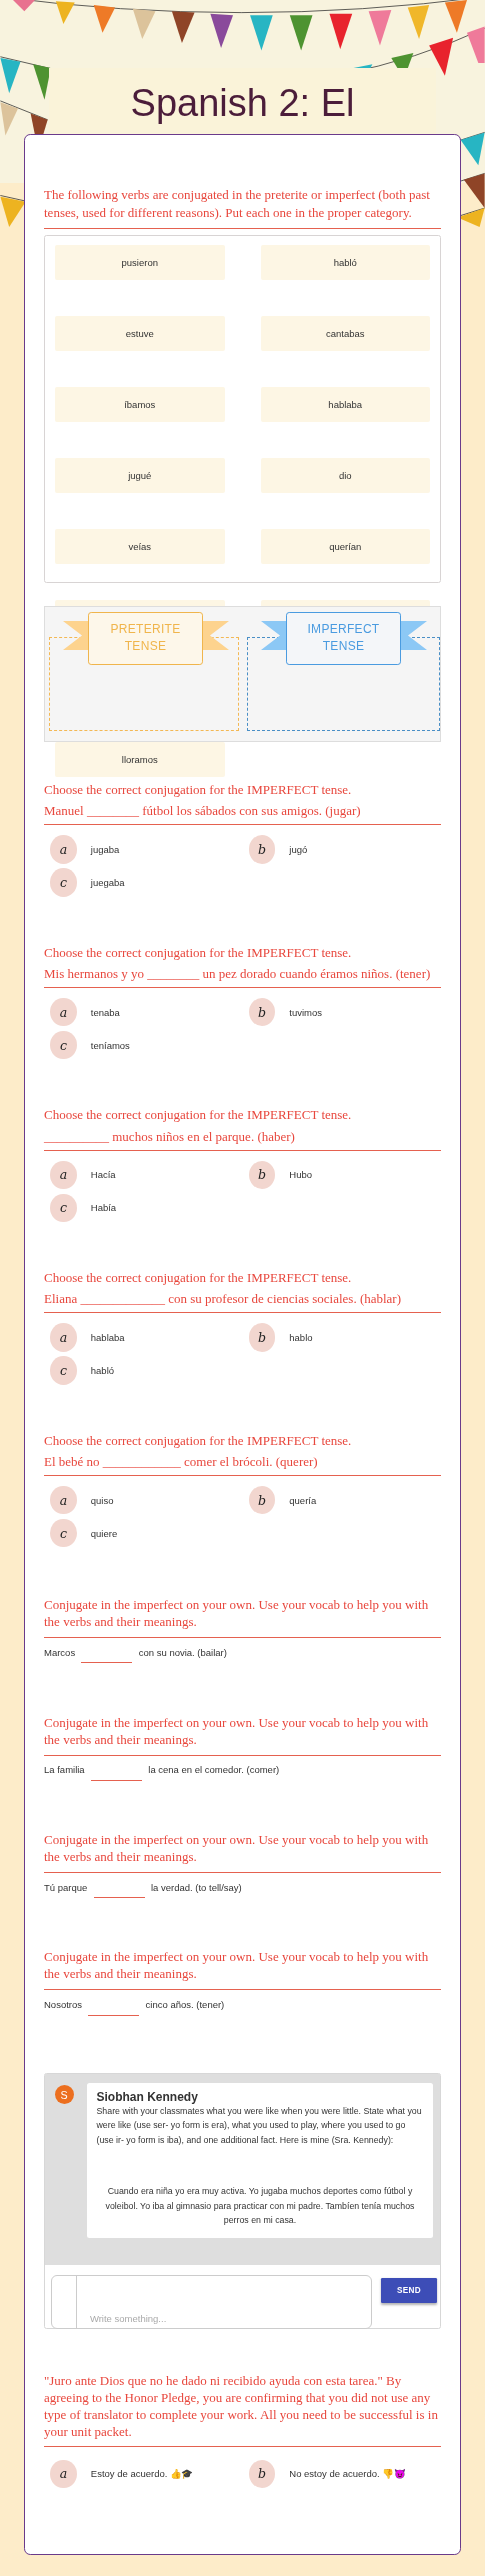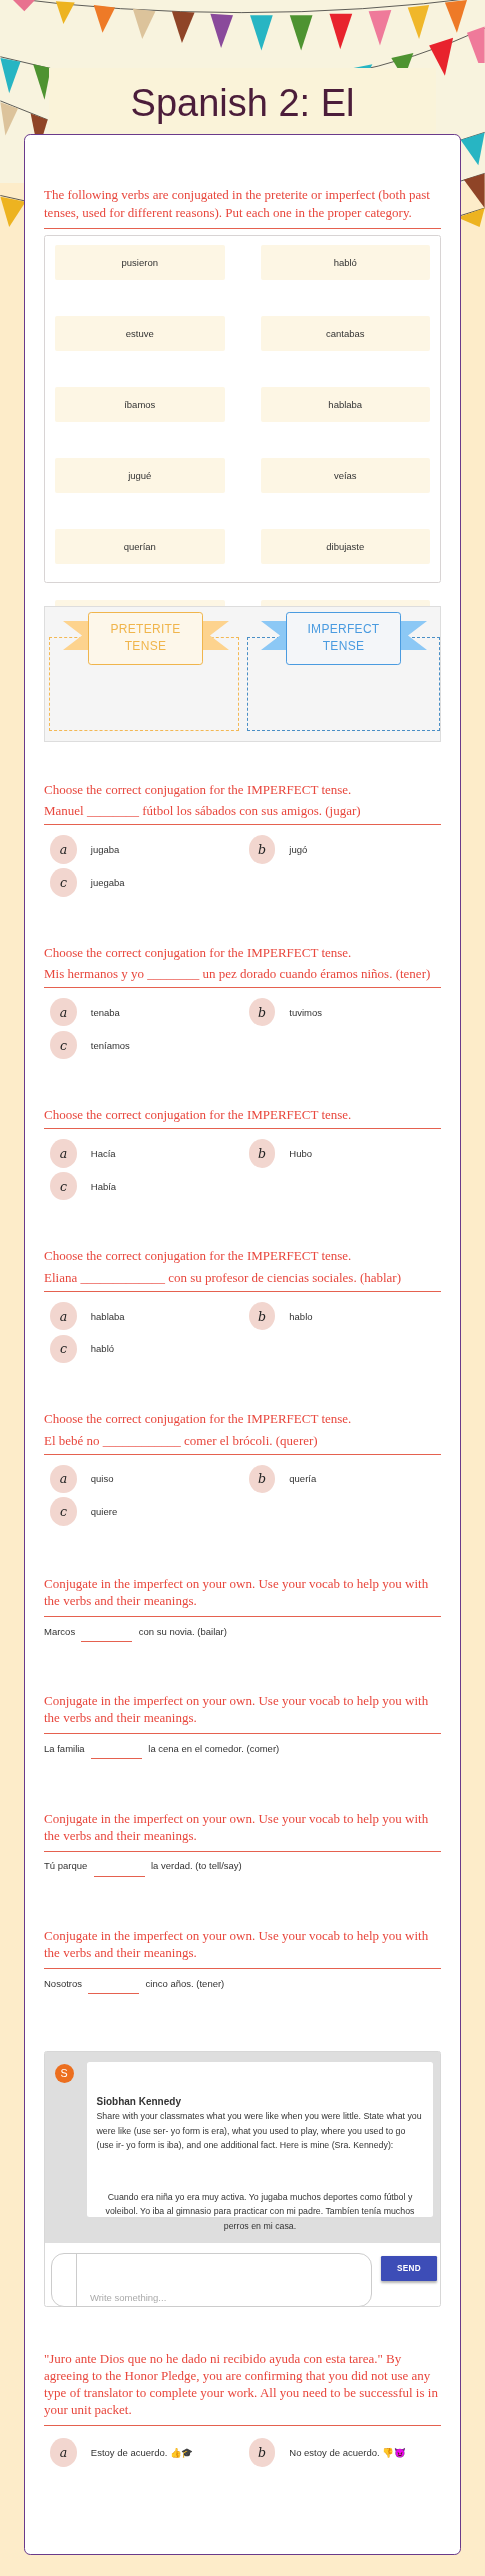--- a/index.html
+++ b/index.html
@@ -119,25 +119,25 @@
   .avatar {
     position: absolute; left: 9.5px; top: 11.4px; width: 19px; height: 19px; border-radius: 50%;
     background: #ec6f1f; color: #fff; font-size: 10.7px;
     display: flex; align-items: center; justify-content: center;
   }
   .msg {
     position: absolute; left: 42px; top: 9.5px; width: 346px; height: 155px;
     background: #fff; border-radius: 2.5px; padding: 7.6px 9.5px;
     font-size: 8.8px; line-height: 14.5px; color: #333;
   }
-  .msg-author { font-weight: bold; font-size: 10px; line-height: 12.6px; margin-top: 27px; }
+  .msg-author { font-weight: bold; font-size: 12px; line-height: 12.6px; }
   .msg-p2 { margin-top: 37px; text-align: center; }
   .compose {
     position: absolute; left: 6.3px; top: 201px; width: 321px; height: 54px;
-    border: 0.6px solid #ccc; border-radius: 13px; background: #fff;
+    border: 0.6px solid #ccc; border-radius: 6px; background: #fff;
   }
   .compose-gutter { position: absolute; left: 0; top: 0; width: 25px; height: 100%; border-right: 0.6px solid #ccc; }
   .compose-input {
     position: absolute; left: 25px; top: 0; right: 0; height: 100%;
     border: none; outline: none; background: transparent;
     font-family: "Liberation Sans", sans-serif; font-size: 9.5px; color: #333;
     padding: 34px 0 0 12.6px;
   }
   .compose-input::placeholder { color: #aaa; }
   .send-btn {
@@ -204,20 +204,21 @@
   <section>
     <div class="red-head rule intro">The following verbs are conjugated in the preterite or imperfect (both past tenses, used for different reasons). Put each one in the proper category.</div>
     <div class="verb-box">
       <div class="chip">pusieron</div>
       <div class="chip">habló</div>
       <div class="chip">estuve</div>
       <div class="chip">cantabas</div>
       <div class="chip">íbamos</div>
       <div class="chip">hablaba</div>
       <div class="chip">jugué</div>
+      <div class="chip">dio</div>
       <div class="chip">veías</div>
       <div class="chip">querían</div>
       <div class="chip">dibujaste</div>
       <div class="chip">estaba</div>
       <div class="chip">aprendía</div>
       <div class="chip">durmieron</div>
       <div class="chip">lloramos</div>
     </div>
 
     <div class="drop-area">
@@ -274,20 +275,21 @@
       <div class="opt">
           <span class="bubble">c</span>
           <span class="opt-text">teníamos</span>
         </div>
     </div>
   </section>
 
   <section class="mcq">
     <div class="red-head rule">
       <div>Choose the correct conjugation for the IMPERFECT tense.</div>
+      <div>__________ muchos niños en el parque. (haber)</div>
     </div>
     <div class="options">
       <div class="opt">
           <span class="bubble">a</span>
           <span class="opt-text">Hacía</span>
         </div>
       <div class="opt">
           <span class="bubble">b</span>
           <span class="opt-text">Hubo</span>
         </div>

